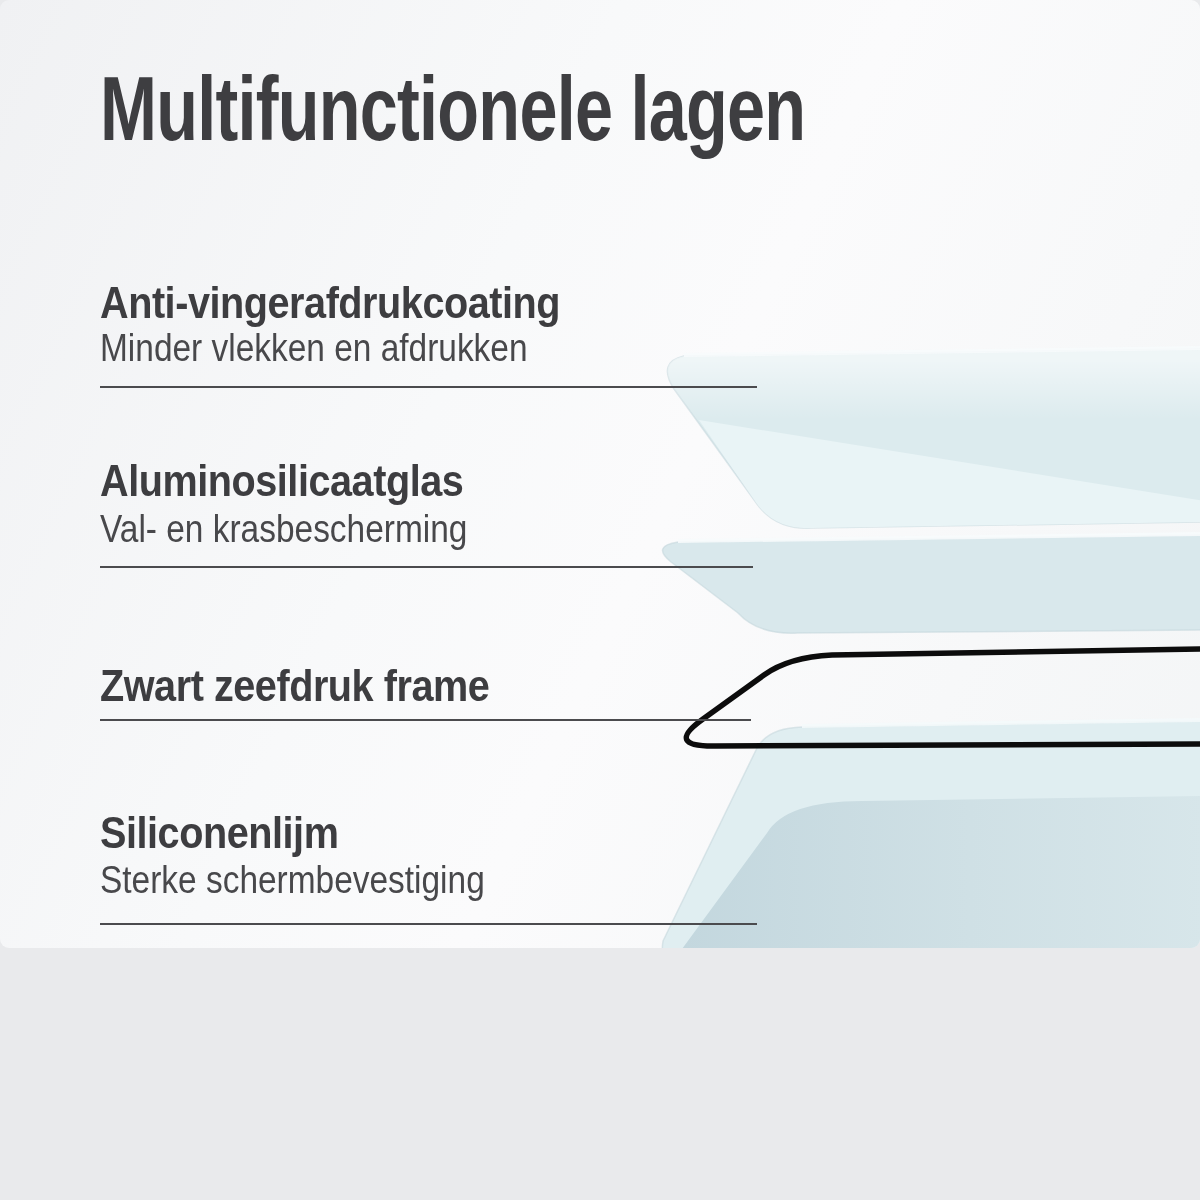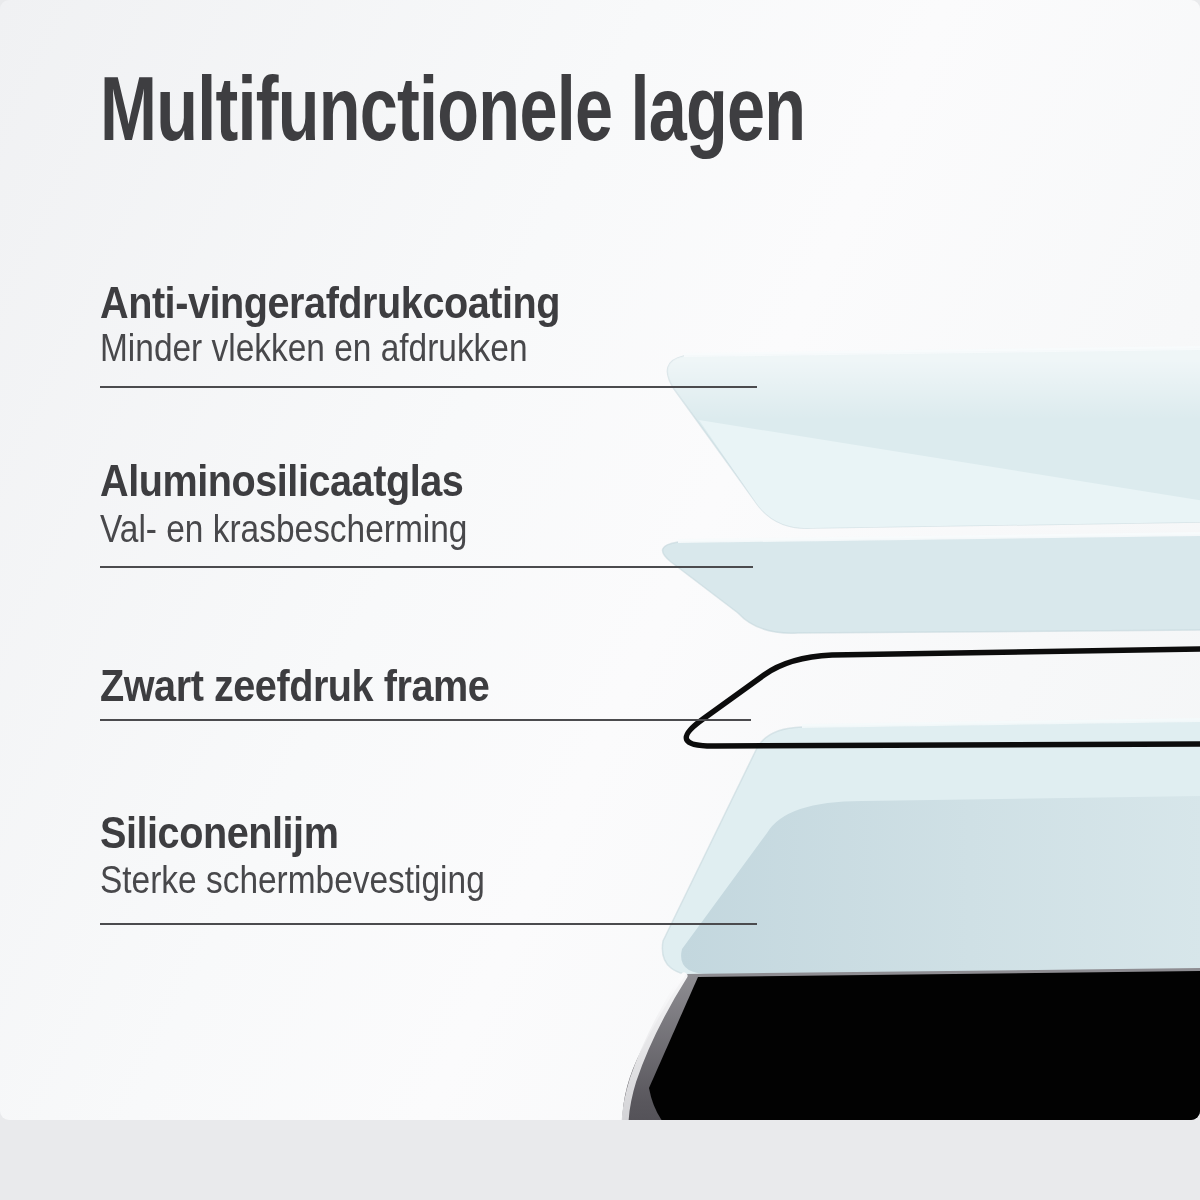--- a/index.html
+++ b/index.html
@@ -1,17 +1,17 @@
 <!DOCTYPE html>
 <html><head>
 <meta charset="utf-8">
 <style>
   html,body{margin:0;padding:0;background:#e9eaec;}
   .stage{
-    position:relative;width:1200px;height:1120px;overflow:hidden;
+    position:relative;width:1200px;height:948px;overflow:hidden;
     background:linear-gradient(115deg,#f0f1f3 0%,#f8f9fa 38%,#fbfbfc 55%,#f3f5f6 100%);
     font-family:"Liberation Sans",sans-serif;
     border-radius:9px;
   }
   .stage *{box-sizing:border-box;}
   svg.diagram{position:absolute;left:0;top:0;width:1200px;height:1200px;}
   .page-title{
     position:absolute;left:100px;top:64px;
     font-size:90px;font-weight:700;color:#3e3e41;line-height:1;
     letter-spacing:-1px;white-space:nowrap;

